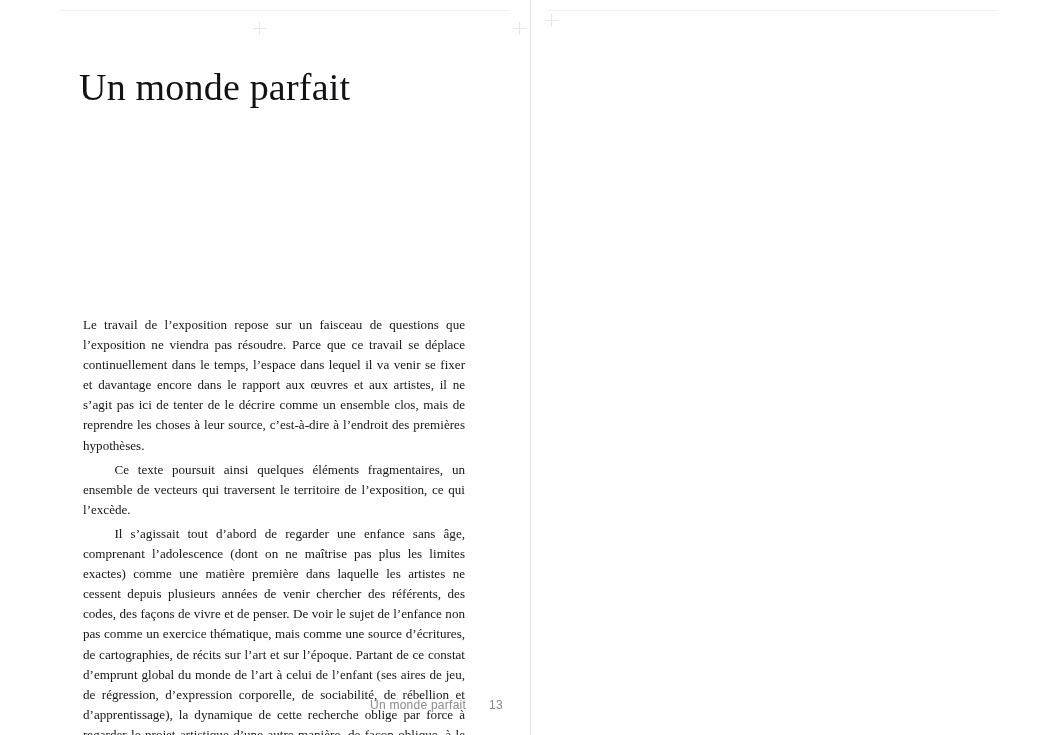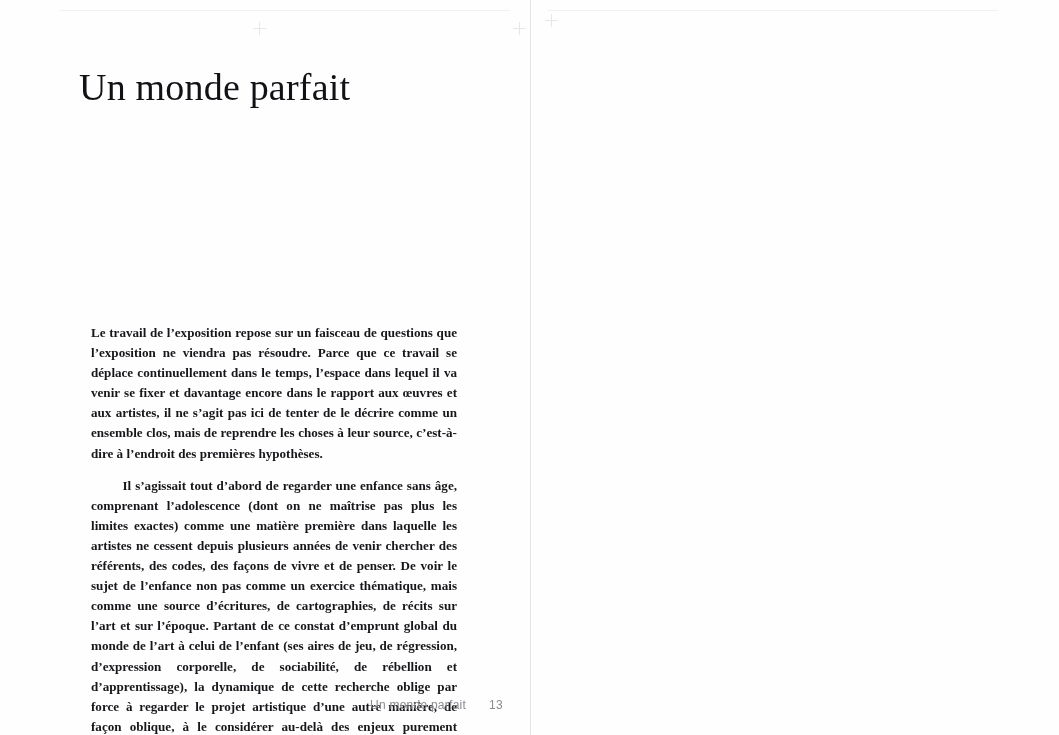--- a/index.html
+++ b/index.html
@@ -90,23 +90,22 @@
     line-height: 20.1px;
     text-align: justify;
     text-justify: inter-word;
     hyphens: auto;
     -webkit-hyphens: auto;
     color: #17171b;
   }
   .textblock.left  { left: 75px;  top: 311px; width: 390px; }
 
   .textblock p {
-    margin: 12px;
+    margin: 4px;
     text-indent: 0;
-    font-weight: bold;
   }
   .textblock p + p {
     text-indent: 2.4em;
   }
   .textblock p:first-child {
     text-indent: 0;
   }
 
   
   .footer {
@@ -139,20 +138,21 @@
   <div class="reg-mark reg-c"></div>
 
   <div class="gutter-rule"></div>
 
   <div class="page page-left">
 
     <h1 class="page-title">Un monde parfait</h1>
 
     <div class="textblock left">
       <p>Le travail de l’exposition repose sur un faisceau de questions que l’exposition ne viendra pas résoudre. Parce que ce travail se déplace continuellement dans le temps, l’espace dans lequel il va venir se fixer et davantage encore dans le rapport aux œuvres et aux artistes, il ne s’agit pas ici de tenter de le décrire comme un ensemble clos, mais de reprendre les choses à leur source, c’est-à-dire à l’endroit des premières hypothèses.</p>
+      <p>Ce texte poursuit ainsi quelques éléments fragmentaires, un ensemble de vecteurs qui traversent le territoire de l’exposition, ce qui l’excède.</p>
       <p>Il s’agissait tout d’abord de regarder une enfance sans âge, comprenant l’adolescence (dont on ne maîtrise pas plus les limites exactes) comme une matière première dans laquelle les artistes ne cessent depuis plusieurs années de venir chercher des référents, des codes, des façons de vivre et de penser. De voir le sujet de l’enfance non pas comme un exercice thématique, mais comme une source d’écritures, de cartographies, de récits sur l’art et sur l’époque. Partant de ce constat d’emprunt global du monde de l’art à celui de l’enfant (ses aires de jeu, de régression, d’expression corporelle, de sociabilité, de rébellion et d’apprentissage), la dynamique de cette recherche oblige par force à regarder le projet artistique d’une autre manière, de façon oblique, à le considérer au-delà des enjeux purement formalistes comme un espace d’activités, de pratiques, d’agencements, de procédures hétérogènes.</p>
     </div>
 
     <div class="footer footer-left">
       <span>Un monde parfait</span><span class="folio">13</span>
     </div>
   </div>
 
   <div class="page page-right">
 

